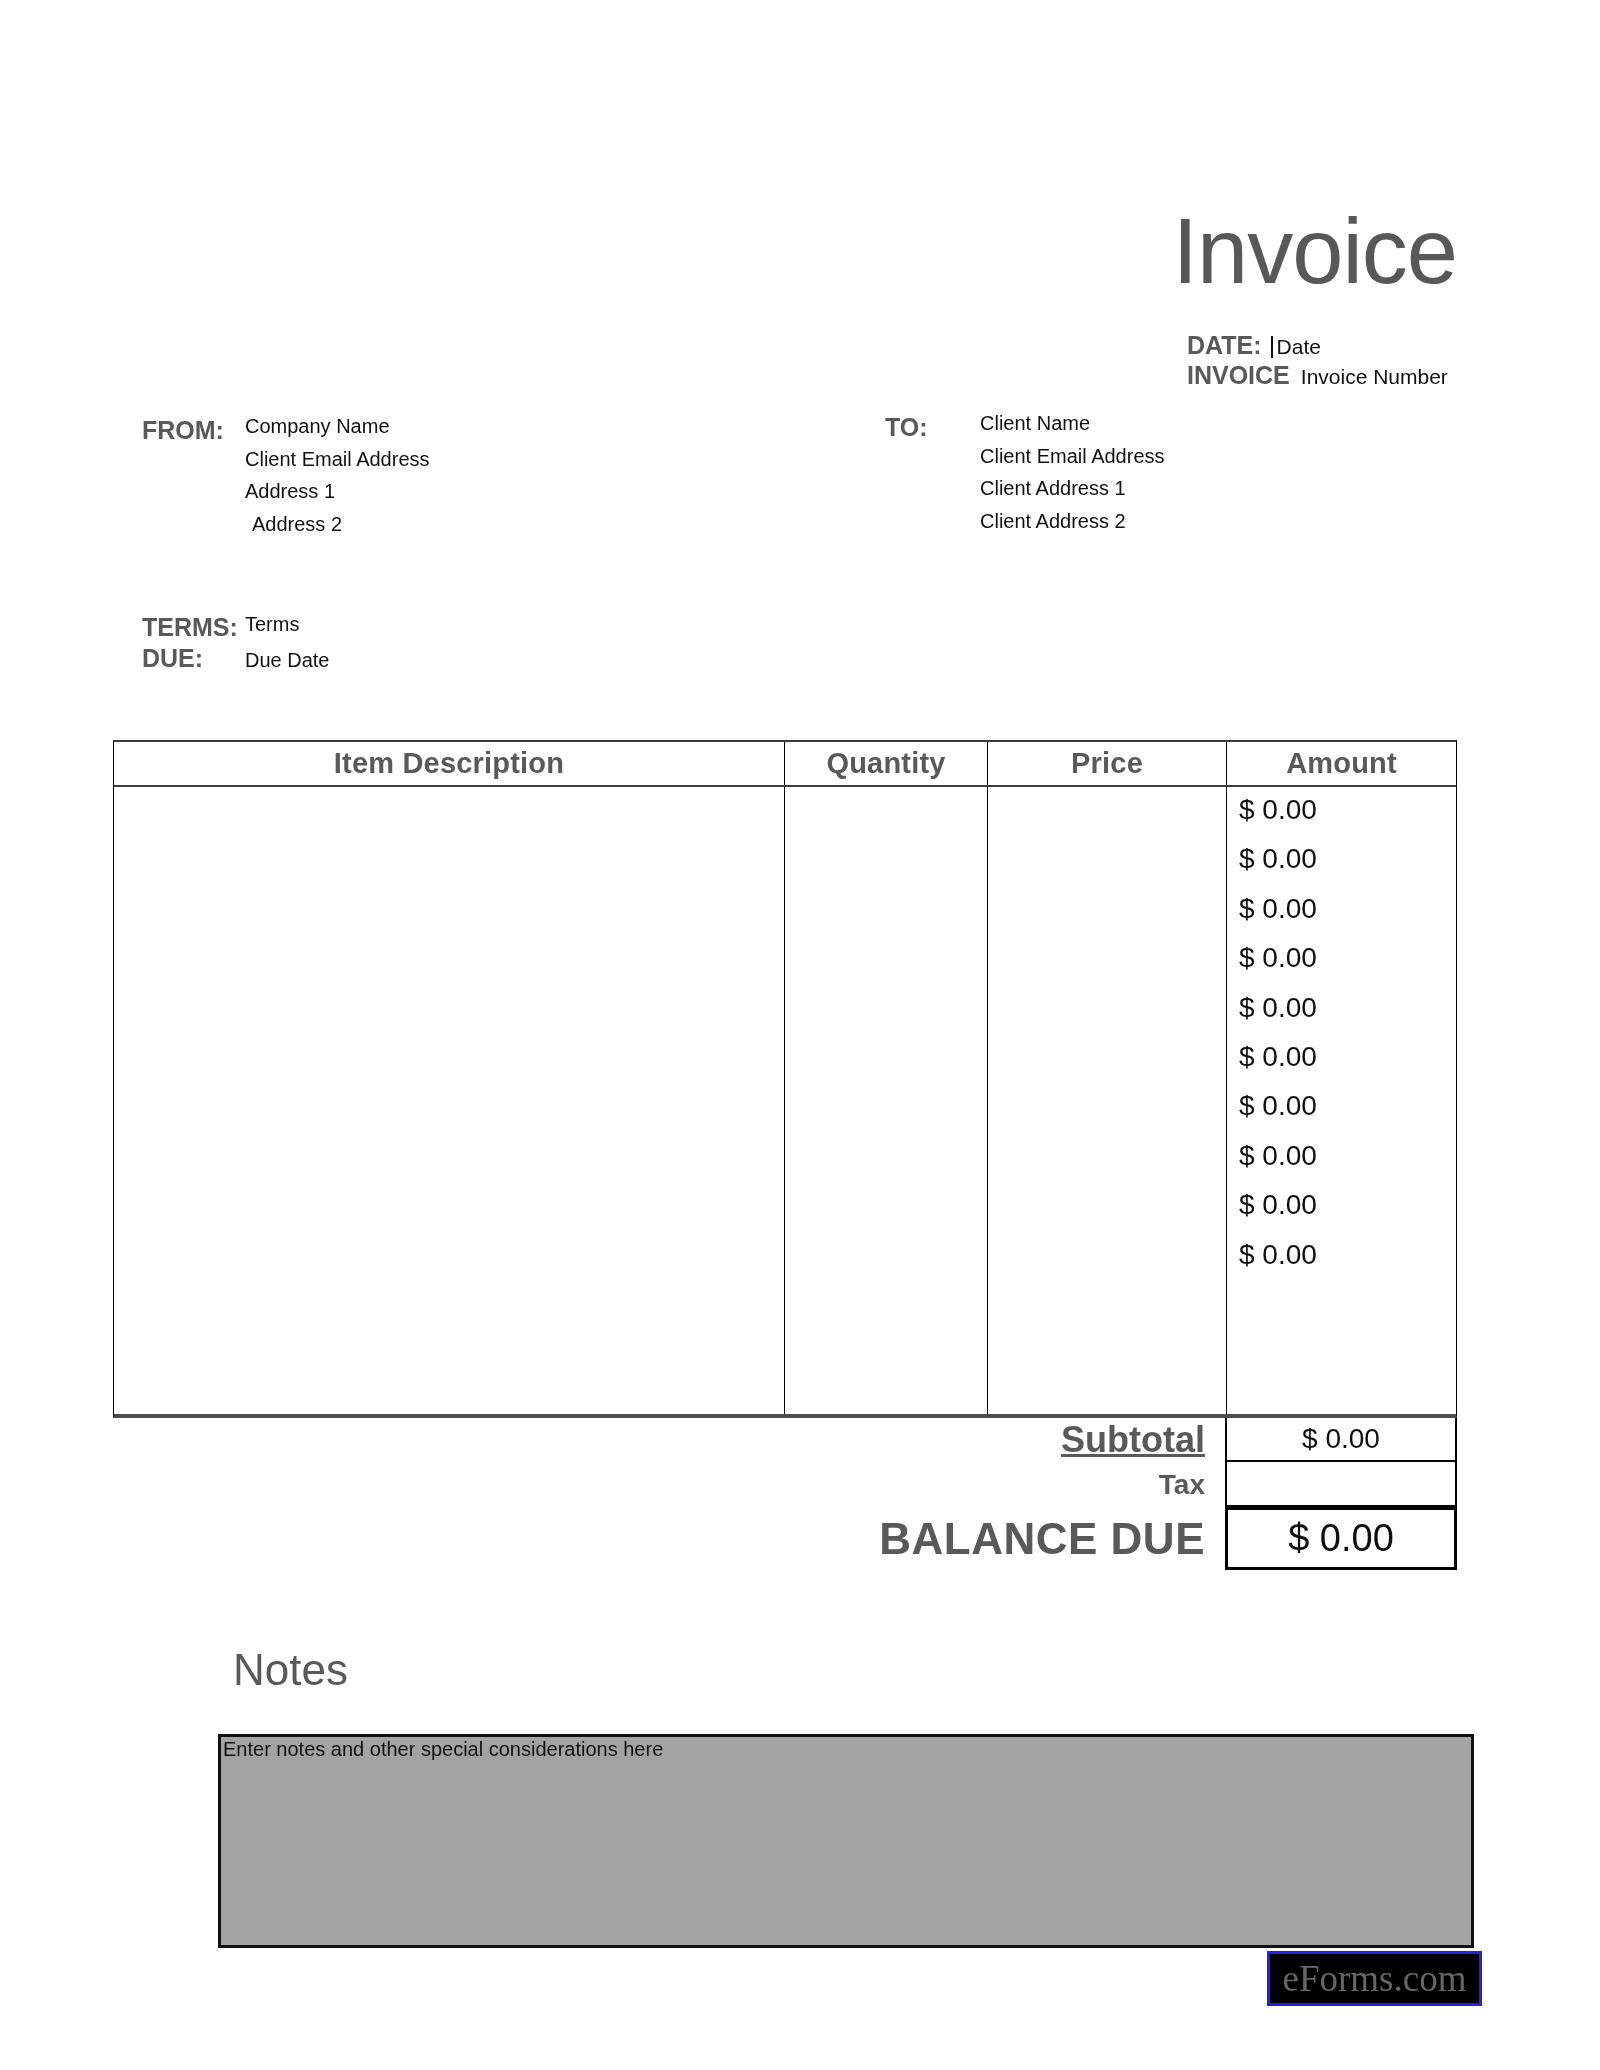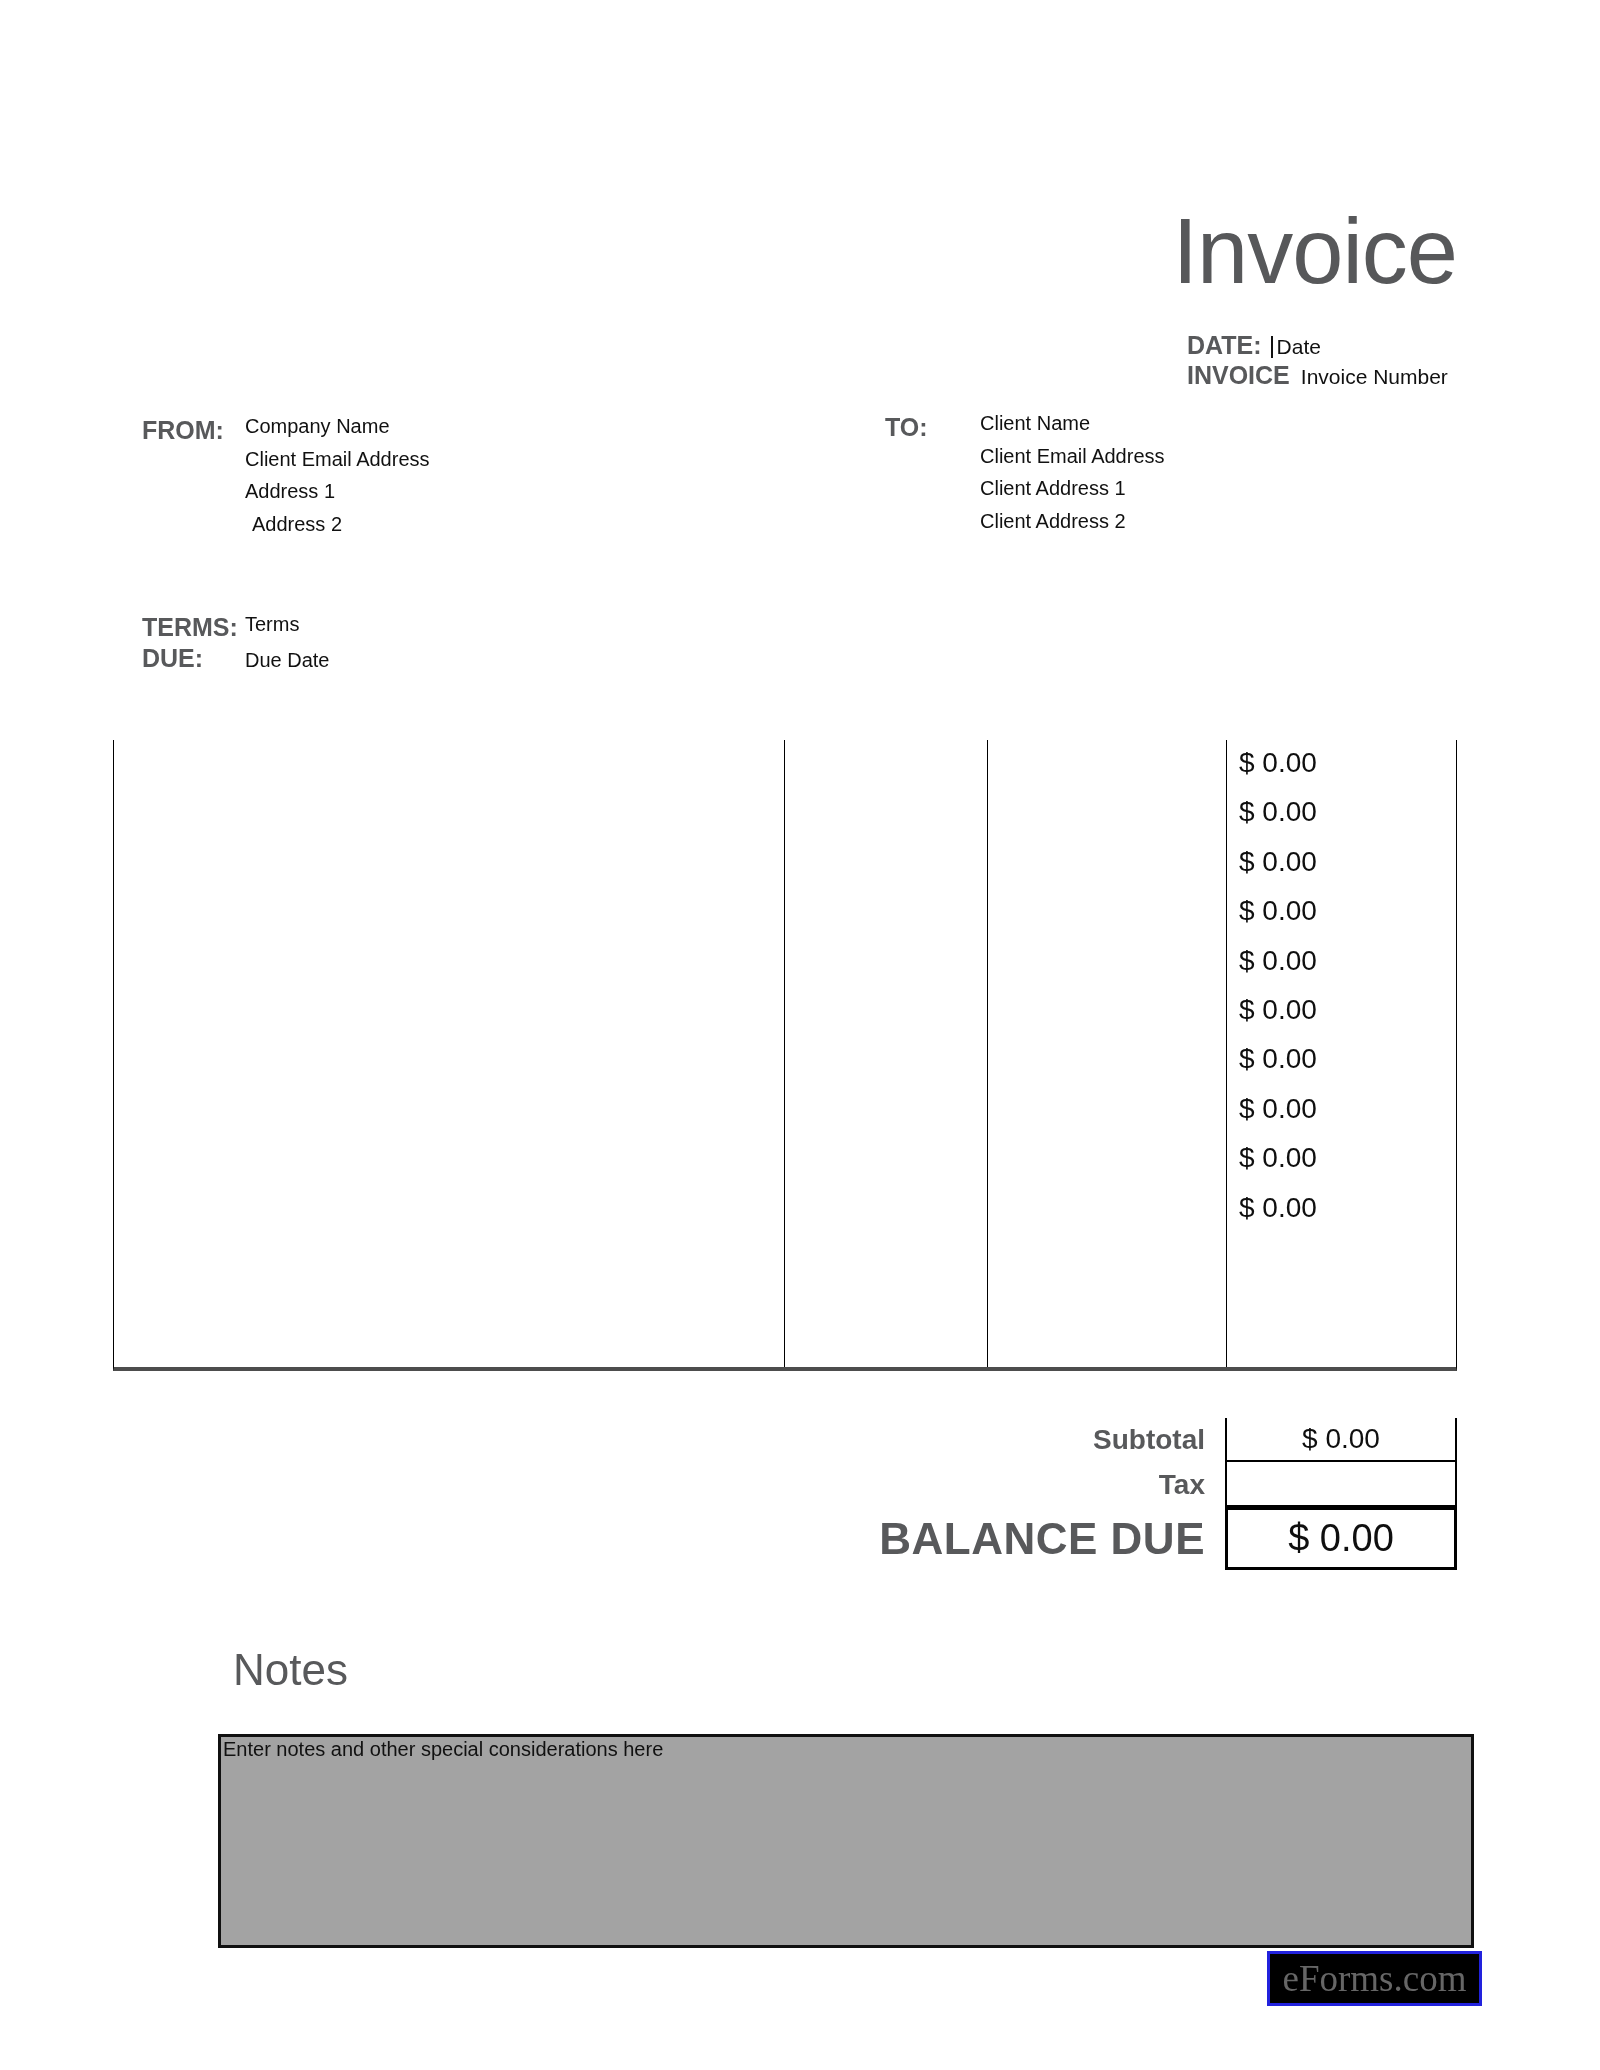--- a/index.html
+++ b/index.html
@@ -121,21 +121,21 @@
     padding-right: 20px;
     font-weight: 700; color: #58595b;
   }
   .totals-box {
     width: 232px;
     display: flex; align-items: center; justify-content: center;
     background: #fff;
     cursor: text;
   }
   .row-subtotal { height: 44px; }
-  .row-subtotal .totals-label { font-size: 28px; }
+  .row-subtotal .totals-label { font-size: 36px; text-decoration: underline; }
   .row-subtotal .totals-box { border: 2px solid #000; border-top: none; font-size: 28px; color: #0f0f0f; }
   .row-tax { height: 45px; }
   .row-tax .totals-label { font-size: 28px; }
   .row-tax .totals-box { border: 2px solid #000; border-top: none; }
   .row-balance { height: 63px; }
   .row-balance .totals-label { font-size: 44px; letter-spacing: 0.5px; }
   .row-balance .totals-box { border: 3px solid #000; font-size: 38px; color: #0f0f0f; }
 
   
   .notes-heading {
@@ -213,20 +213,26 @@
   </div>
 
   <div class="terms-labels">
     <div>TERMS:</div>
     <div>DUE:</div>
   </div>
   <div class="terms-value">Terms</div>
   <div class="due-value">Due Date</div>
 
   <div class="inv-table">
+    <div class="thead">
+      <div class="th w-desc">Item Description</div>
+      <div class="th w-qty">Quantity</div>
+      <div class="th w-price">Price</div>
+      <div class="th w-amount">Amount</div>
+    </div>
     <div class="tbody">
       <div class="col w-desc"></div>
       <div class="col w-qty"></div>
       <div class="col w-price"></div>
       <div class="col w-amount col-amount">
         <div class="amount-row">$ 0.00</div>
         <div class="amount-row">$ 0.00</div>
         <div class="amount-row">$ 0.00</div>
         <div class="amount-row">$ 0.00</div>
         <div class="amount-row">$ 0.00</div>

